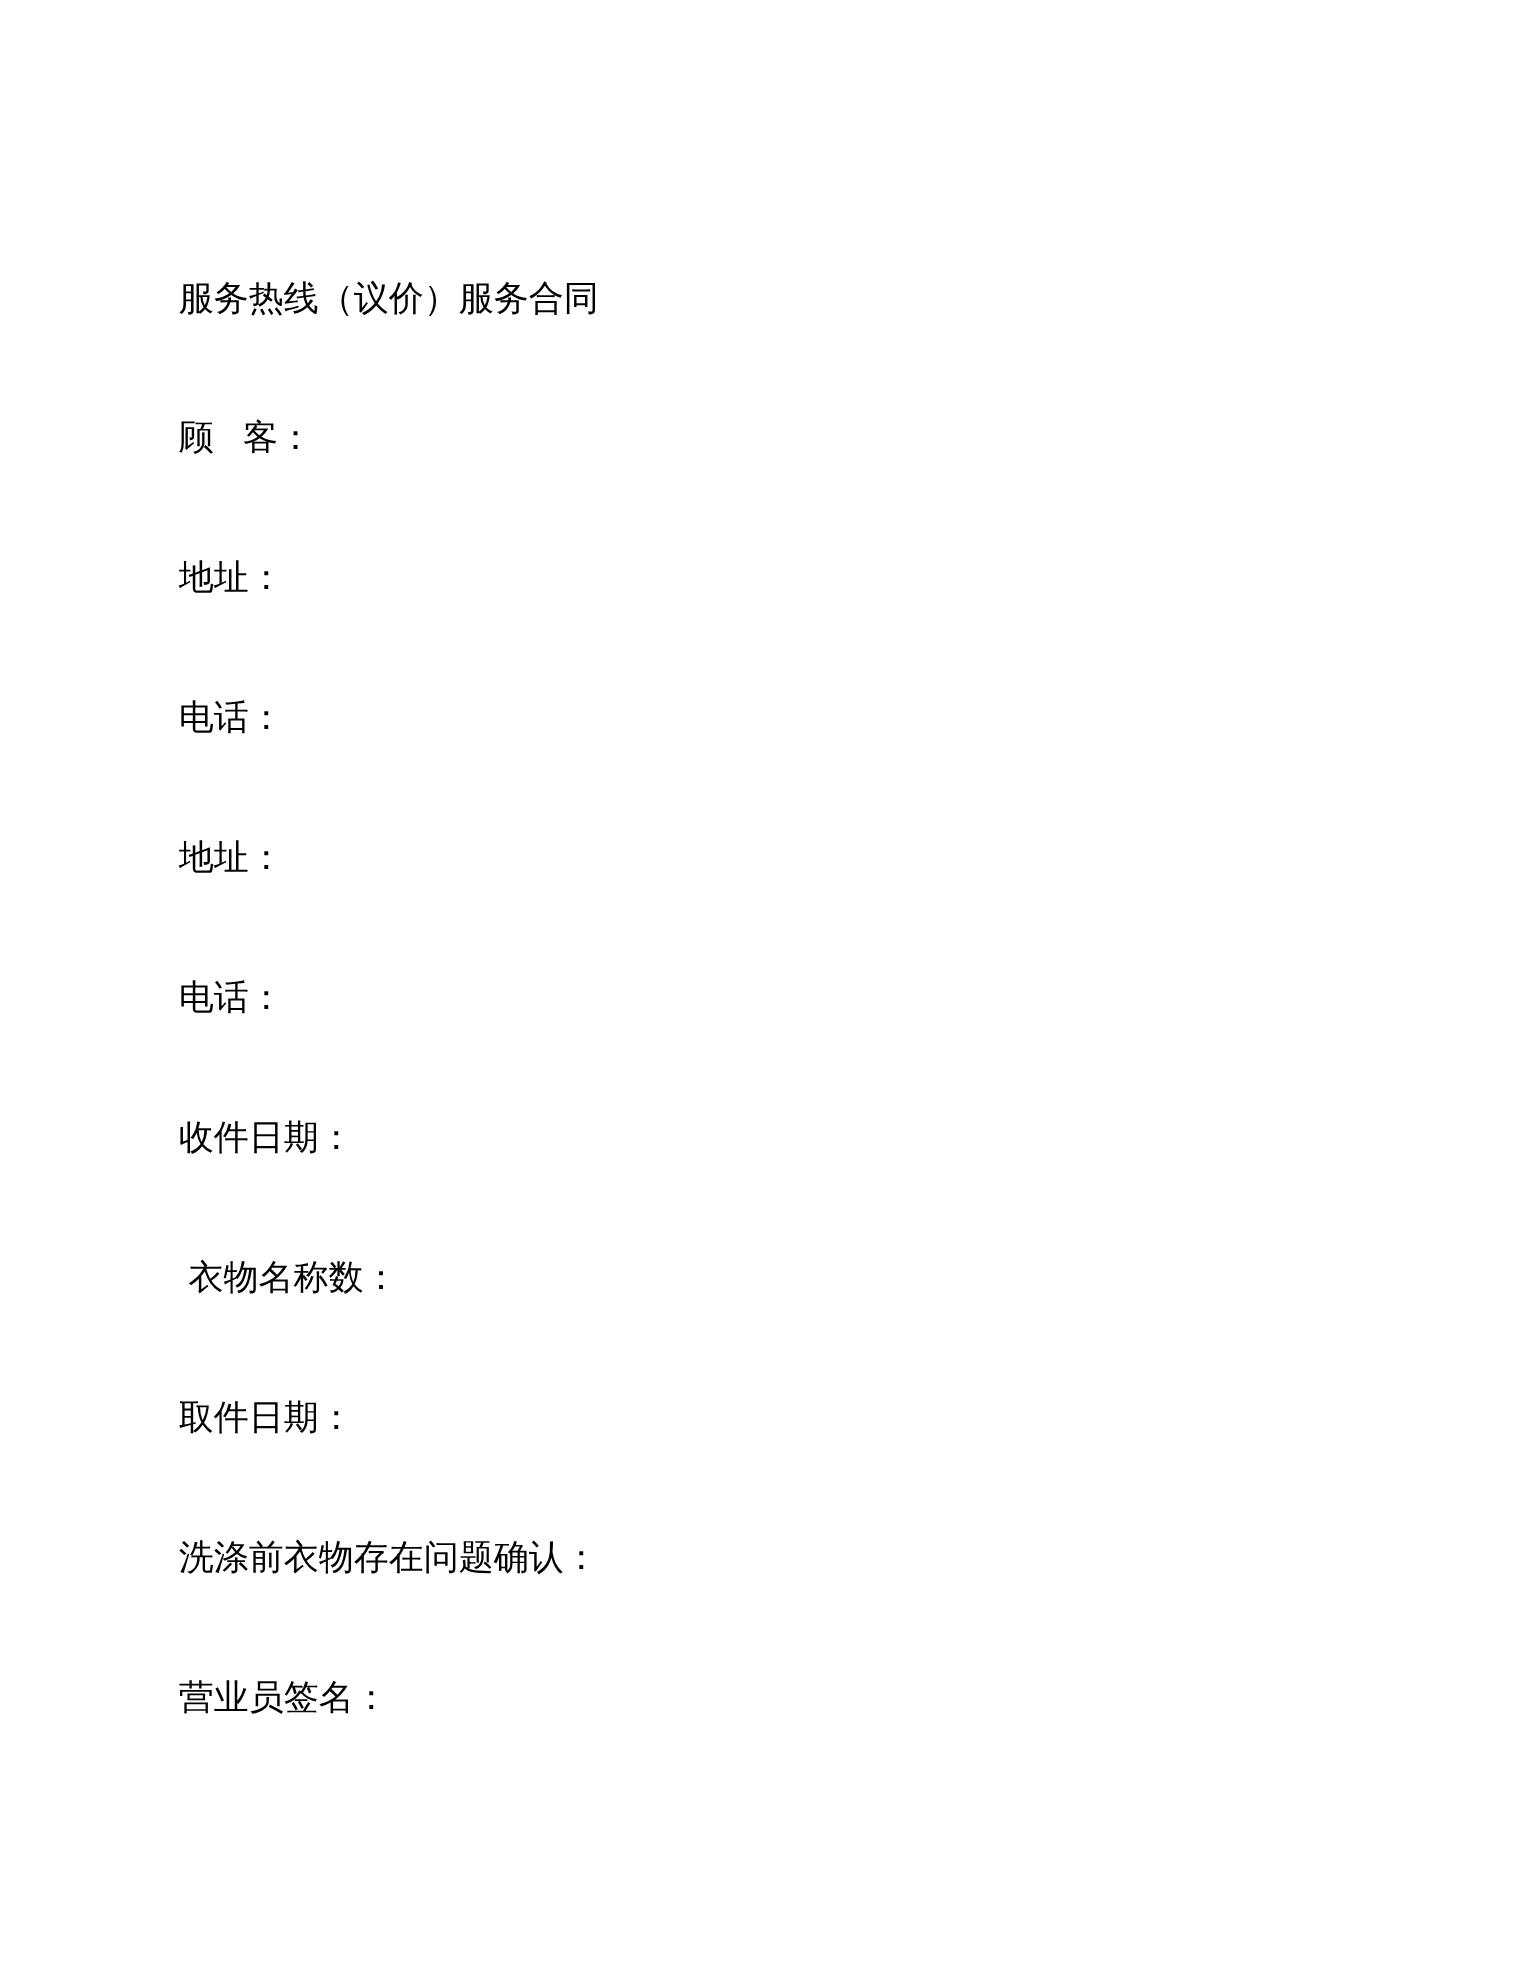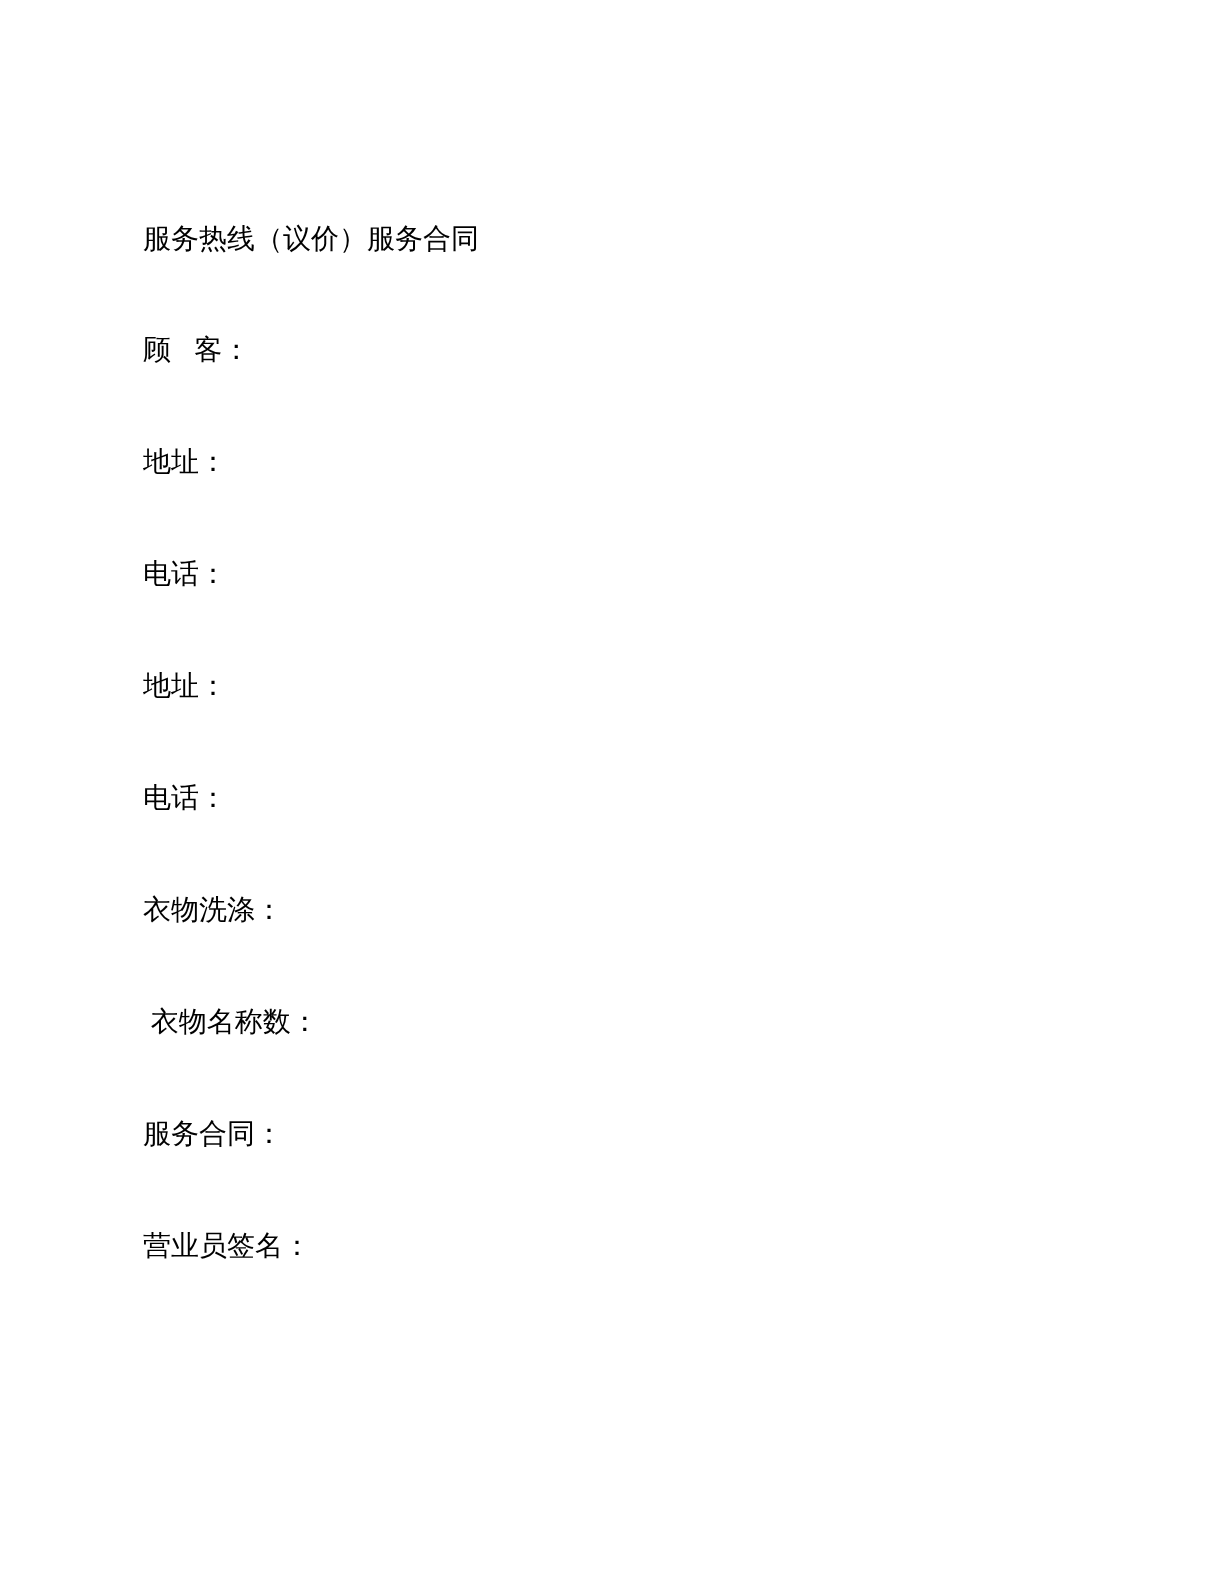--- a/index.html
+++ b/index.html
@@ -32,23 +32,24 @@
 </head>
 <body>
 
 <div class="doc">
   <div class="ln">服务热线（议价）服务合同</div>
   <div class="ln">顾   客：</div>
   <div class="ln">地址：</div>
   <div class="ln">电话：</div>
   <div class="ln">地址：</div>
   <div class="ln">电话：</div>
-  <div class="ln">衣物洗涤：</div>
+  <div class="ln">收件日期：</div>
   <div class="ln"> 衣物名称数：</div>
-  <div class="ln">服务合同：</div>
+  <div class="ln">取件日期：</div>
+  <div class="ln">洗涤前衣物存在问题确认：</div>
   <div class="ln">营业员签名：</div>
   
   
   
   
   
   
   
   
   

